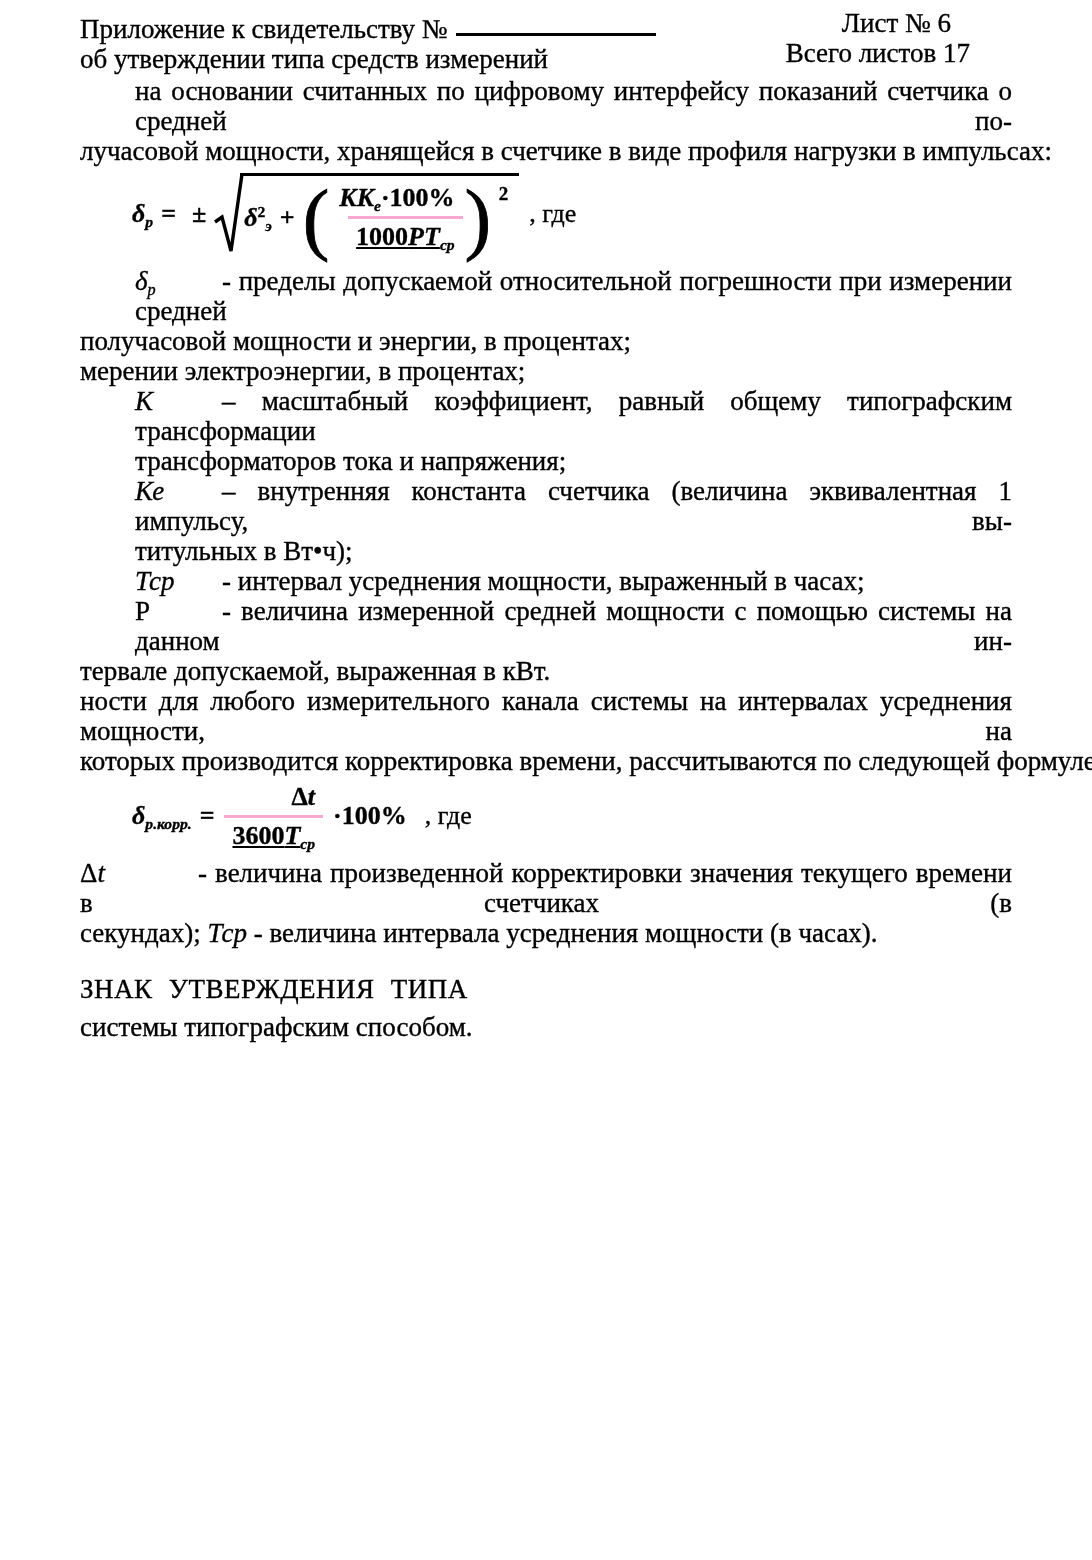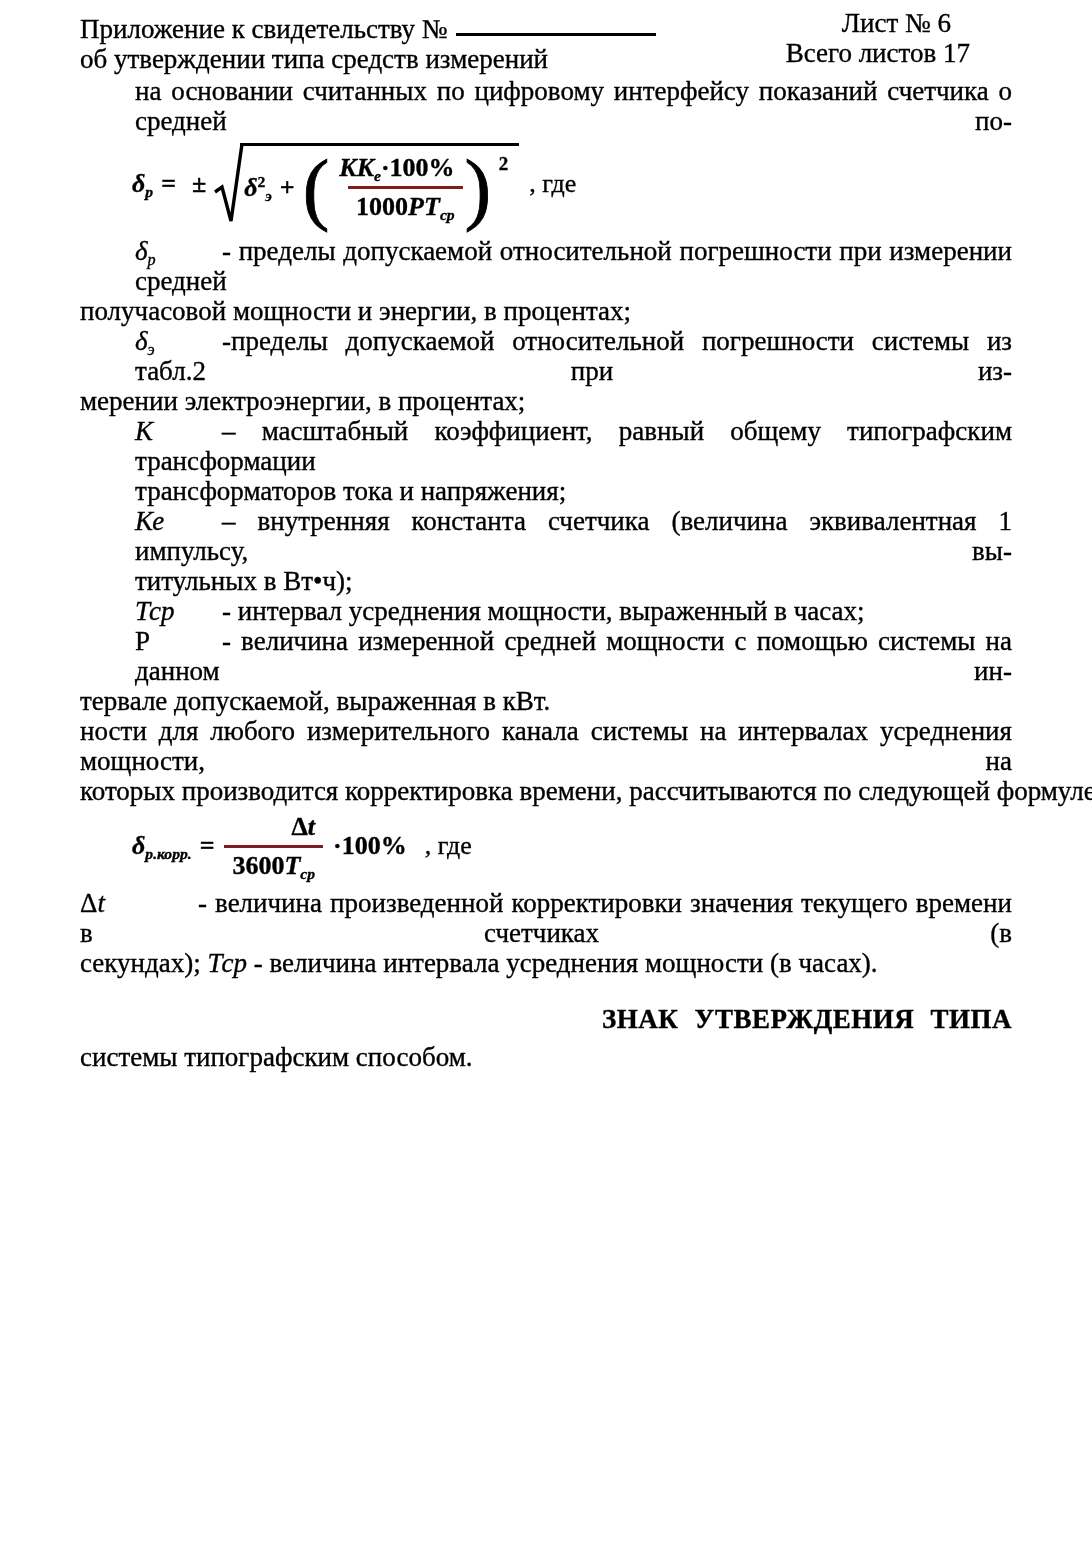--- a/index.html
+++ b/index.html
@@ -52,29 +52,29 @@
   .sqrt { display: inline-flex; align-items: flex-start; }
   .sqrt svg { flex: none; display: block; }
   .sqrt-content {
     display: inline-flex; align-items: center;
     border-top: 3px solid #000;
     height: 79px; padding: 2px 8px 0 4px;
     margin-left: -4px; margin-top: 2px;
   }
   .frac { display: inline-flex; flex-direction: column; align-items: flex-end; margin: 0 2px; }
   .frac .num { padding: 0 8px 3px; }
-  .frac .den { border-top: 3px solid #7f1d1d; padding: 3px 8px 0; }
+  .frac .den { border-top: 3px solid #f9a8d4; padding: 3px 8px 0; text-decoration: underline; }
   .paren-group { display: inline-flex; align-items: center; position: relative; margin-right: 20px; }
   .big-paren { font-size: 80px; line-height: 0; font-weight: normal; -webkit-text-stroke: 0.8px #000; }
   .outer-sup { position: absolute; right: -17px; top: -4px; font-size: 19px; }
 
   .dterm { display: inline-block; min-width: 118px; }
 
   .heading {
-    text-align: right; font-weight: bold;
+    text-align: left; font-weight: normal;
     word-spacing: 9px; letter-spacing: 0.5px;
     margin: 26px 0 8px 0;
   }
 
   .page-number { position: absolute; left: 986px; top: 1512px; font-weight: bold; }
 </style>
 </head>
 <body>
 
 <div class="page">
@@ -86,20 +86,21 @@
         <div class="line">об утверждении типа средств измерений</div>
       </div>
       <div class="hdr-right">
         <div class="hr1">Лист № 6</div>
         <div>Всего листов 17</div>
       </div>
     </div>
 
     <div>
       <div class="j ind">на основании считанных по цифровому интерфейсу показаний счетчика о средней по-</div>
+      <div class="line">лучасовой мощности, хранящейся в счетчике в виде профиля нагрузки в импульсах:</div>
     </div>
 
     <div class="formula">
       <span><i>δ</i><sub>p</sub></span>
       <span class="f-op">=</span>
       <span class="f-op">±</span>
       <span class="sqrt">
         <svg width="30" height="86" viewBox="0 0 30 86">
           <path d="M1 51 L8 46 L17 80 L28 3" stroke="#000" stroke-width="3.4" fill="none"></path>
         </svg>
@@ -121,21 +122,20 @@
     </div>
 
     <div>
 
       <div>
         <div class="j ind"><span class="term"><i>δ</i><sub>p</sub></span><span>- пределы допускаемой относительной погрешности при измерении средней</span></div>
         <div class="line">получасовой мощности и энергии, в процентах;</div>
       </div>
 
       <div>
-        <div class="j ind"><span class="term"><i>δ</i><sub>э</sub></span><span>-пределы допускаемой относительной погрешности системы из табл.2 при из-</span></div>
         <div class="line">мерении электроэнергии, в процентах;</div>
       </div>
 
       <div>
         <div class="j ind"><span class="term"><i>К</i></span><span>– масштабный коэффициент, равный общему типографским трансформации</span></div>
         <div class="line cont-ind">трансформаторов тока и напряжения;</div>
       </div>
 
       <div>
         <div class="j ind"><span class="term"><i>Ке</i></span><span>– внутренняя константа счетчика (величина эквивалентная 1 импульсу, вы-</span></div>

